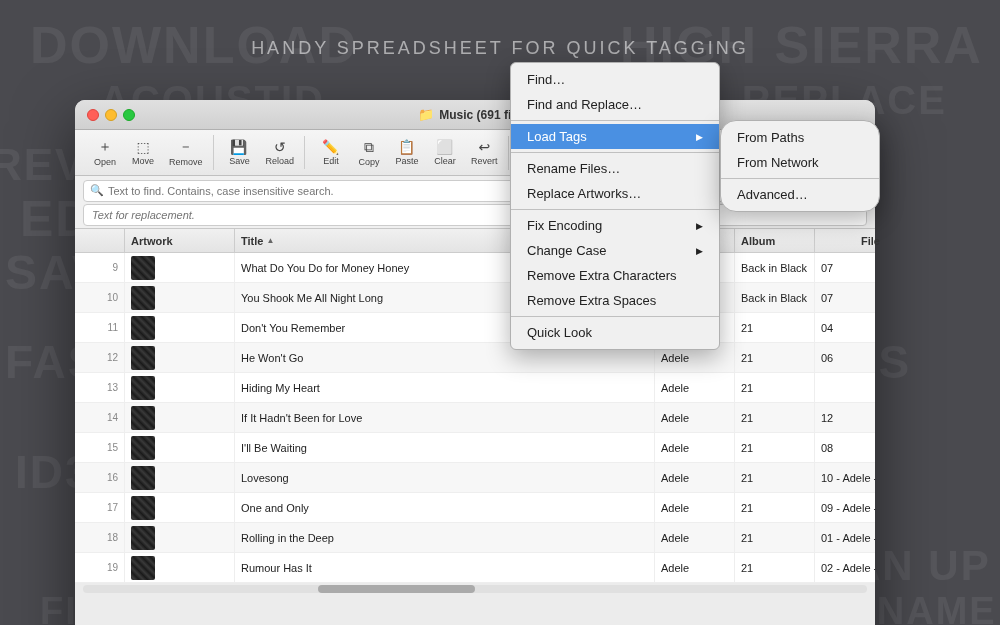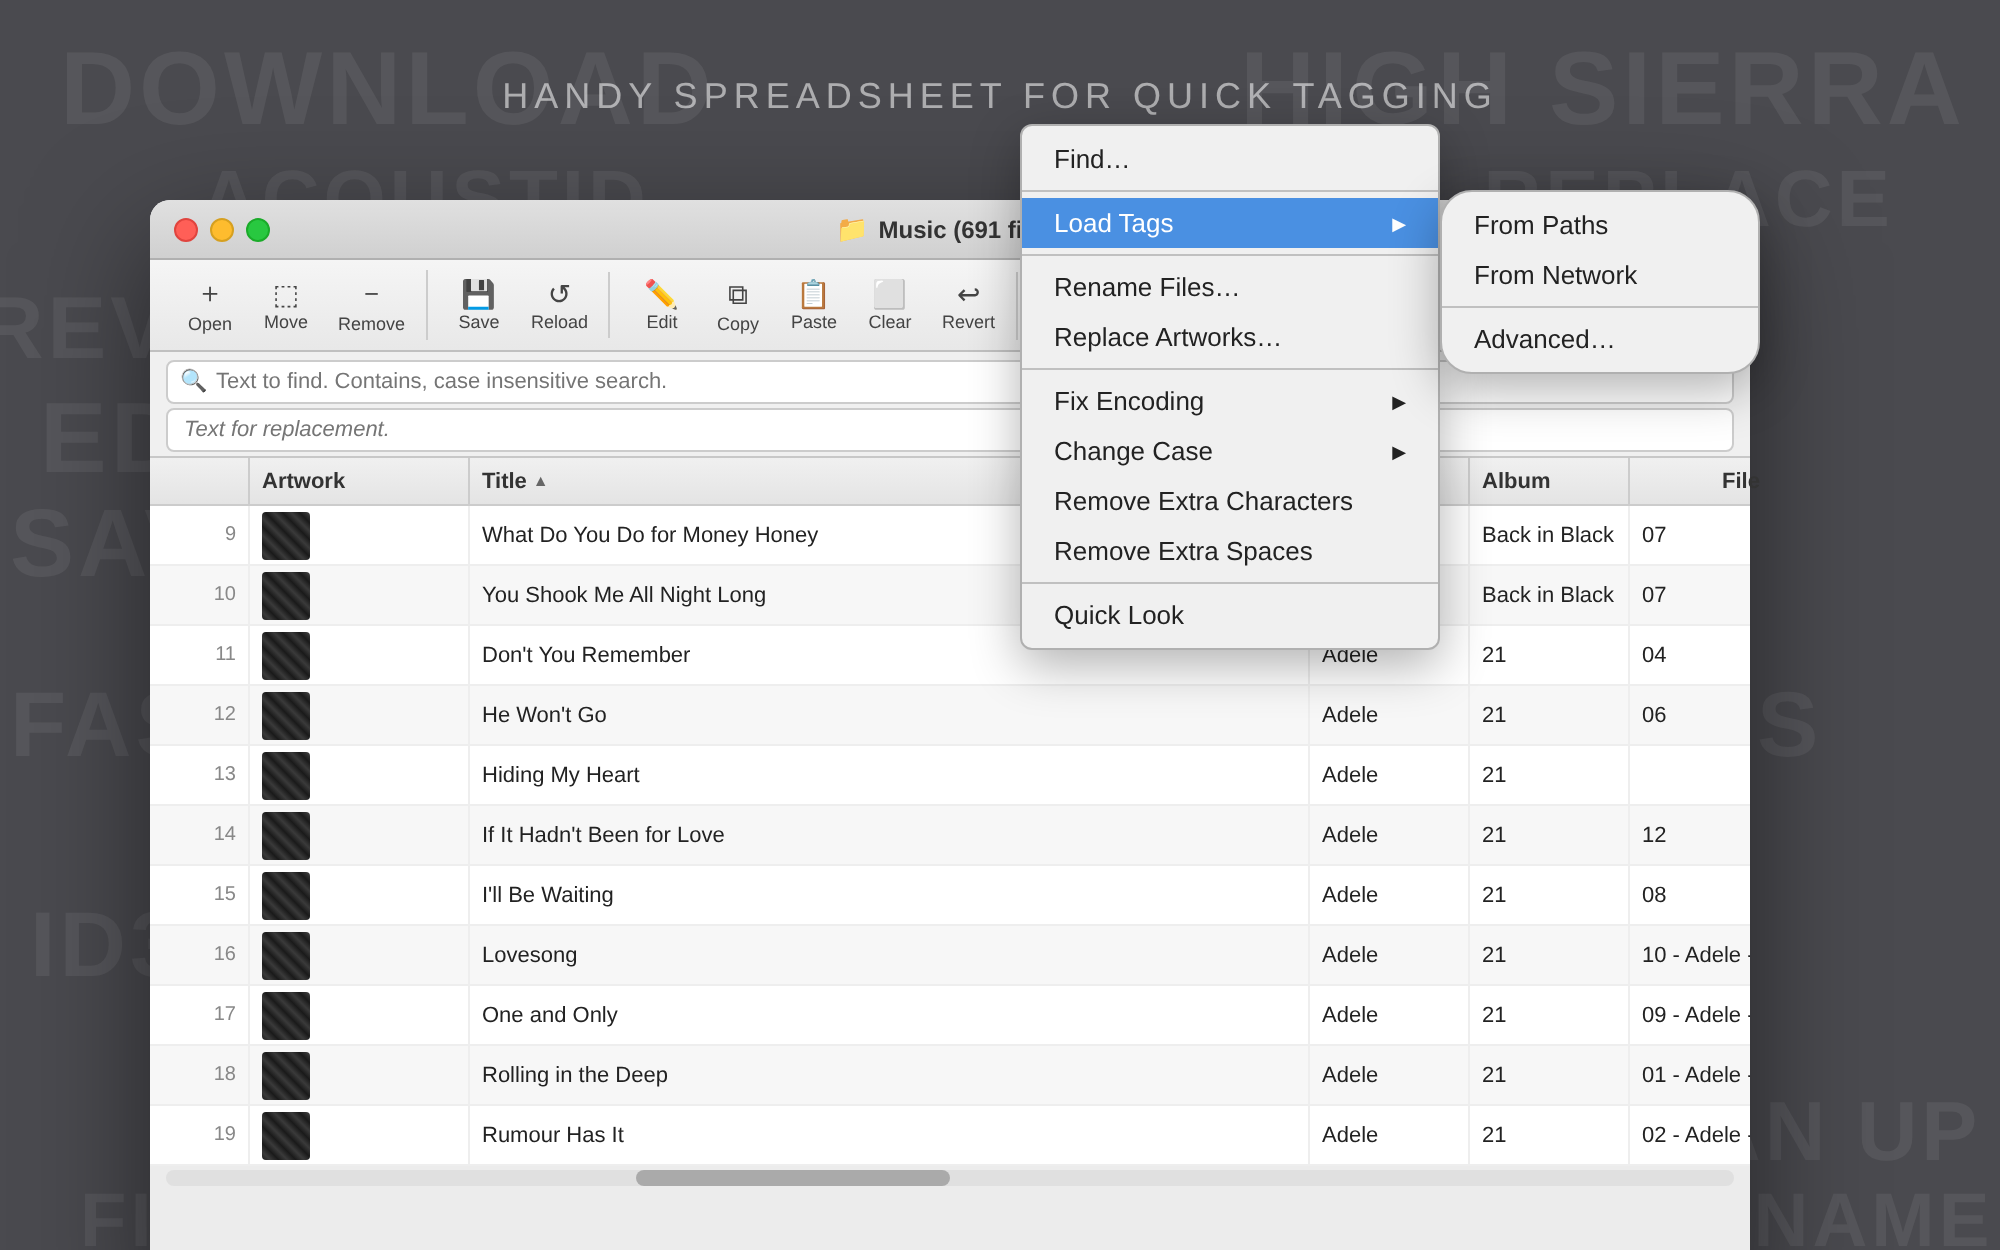--- a/index.html
+++ b/index.html
@@ -546,20 +546,21 @@
   </div>
 
   <div class="status-bar">
     <span class="status-text">Find and Replace</span>
     <span class="status-count">691</span>
   </div>
 </div>
 
 <div class="dropdown-menu">
   <div class="menu-item">Find…</div>
+  <div class="menu-item">Find and Replace…</div>
   <div class="menu-separator"></div>
   <div class="menu-item highlighted" style="position:relative;">
     Load Tags
     <span class="menu-arrow">▶</span>
     
     <div class="submenu">
       <div class="submenu-item">From Paths</div>
       <div class="submenu-item">From Network</div>
       <div class="submenu-separator"></div>
       <div class="submenu-item">Advanced…</div>

